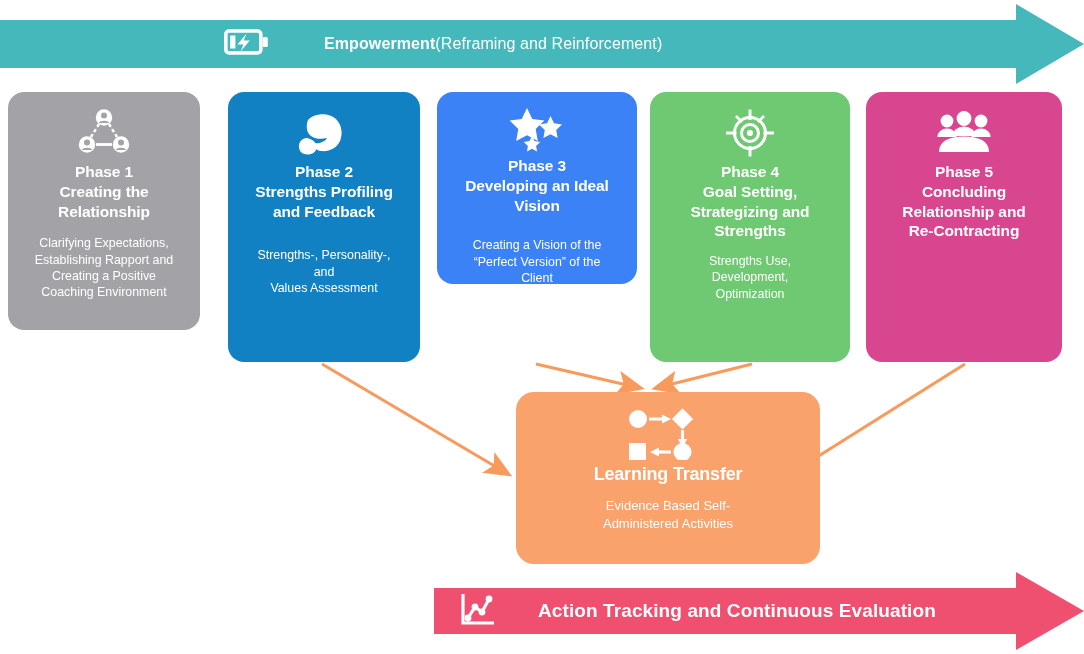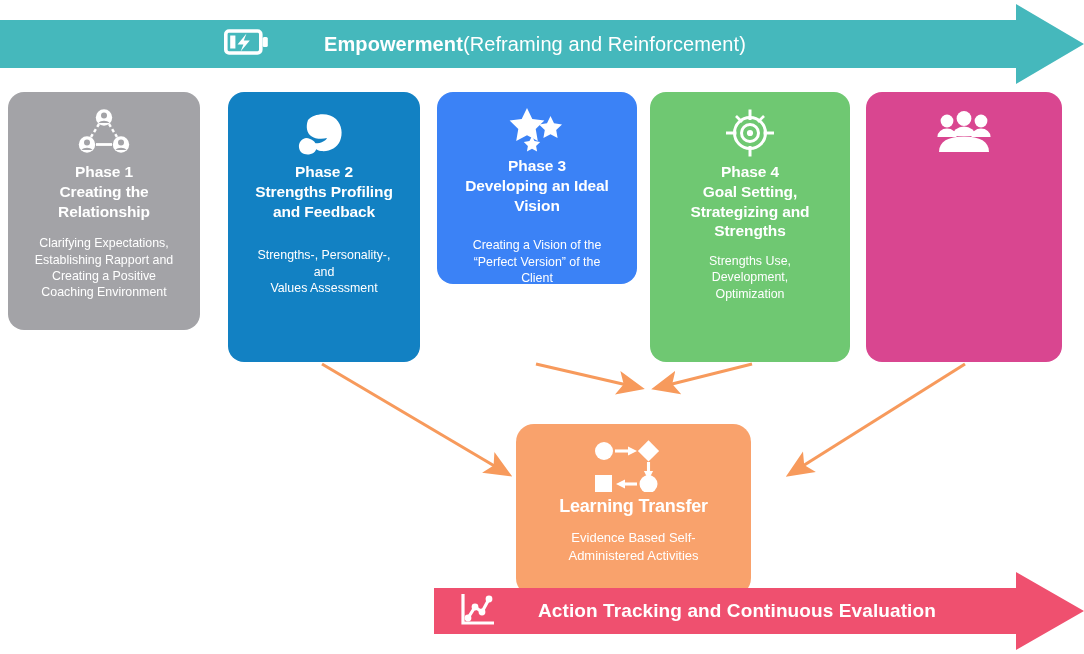--- a/index.html
+++ b/index.html
@@ -42,21 +42,21 @@
     </svg>
     
     <span class="banner-icon" style="left:224px;">
       <svg width="46" height="30" viewBox="0 0 46 30">
         <rect x="1.8" y="4" width="35" height="22" rx="3.2" ry="3.2" fill="none" stroke="#ffffff" stroke-width="3.6"></rect>
         <rect x="38.6" y="10" width="5.2" height="10" rx="1.6" fill="#ffffff"></rect>
         <polygon points="22.5,6.5 13.5,17.4 19.4,17.4 16.6,24.6 25.8,13.4 19.8,13.4" fill="#ffffff"></polygon>
         <rect x="6.2" y="8.5" width="5.2" height="13" fill="#ffffff"></rect>
       </svg>
     </span>
-    <div class="banner-label" style="left:324px;font-size:20px;">
+    <div class="banner-label" style="left:324px;font-size:16px;">
       <span class="strong">Empowerment</span>
         <span> (Reframing and Reinforcement)</span>
     </div>
   </div>
 
   <div class="card" style="left:8px;top:92px;width:192px;height:238px;background:#a3a3a7;">
     <span class="card-icon">
       <svg width="54" height="50" viewBox="0 0 54 50">
         <circle cx="27" cy="9.5" r="8.2" fill="#ffffff"></circle>
         <circle cx="27" cy="7.5" r="3" fill="#a3a3a7"></circle>
@@ -160,37 +160,43 @@
       <svg width="60" height="46" viewBox="0 0 60 46">
         <circle cx="13" cy="11" r="6.4" fill="#ffffff"></circle>
         <path d="M3.4 27 a9.6 8.4 0 0 1 19.2 0z" fill="#ffffff"></path>
         <circle cx="47" cy="11" r="6.4" fill="#ffffff"></circle>
         <path d="M37.4 27 a9.6 8.4 0 0 1 19.2 0z" fill="#ffffff"></path>
         <circle cx="30" cy="8.5" r="7.4" fill="#ffffff"></circle>
         <path d="M18.6 26 a11.4 9.6 0 0 1 22.8 0z" fill="#ffffff"></path>
         <path d="M5 42 C5 31.5, 14 26.5, 30 26.5 C46 26.5, 55 31.5, 55 42 Z" fill="#ffffff"></path>
       </svg>
     </span>
+    <div class="card-title">
+      <div>Phase 5</div>
+      <div>Concluding</div>
+      <div>Relationship and</div>
+      <div>Re-Contracting</div>
+    </div>
   </div>
 
   <svg class="overlay">
     <defs>
       <marker id="ah" markerWidth="9" markerHeight="9" refX="7.4" refY="4.5" orient="auto">
         <polygon points="0,0.6 9,4.5 0,8.4 2,4.5" fill="#f79a5c"></polygon>
       </marker>
     </defs>
     <g stroke="#f79a5c" stroke-width="3.1" fill="none" marker-end="url(#ah)">
       <line x1="322" y1="364" x2="508" y2="474"></line>
       <line x1="536" y1="364" x2="640" y2="388"></line>
       <line x1="752" y1="364" x2="656" y2="388"></line>
       <line x1="965" y1="364" x2="790" y2="474"></line>
     </g>
   </svg>
 
-  <div class="lt" style="left:516px;top:392px;width:235px;height:172px;margin-top:32px;">
+  <div class="lt" style="left:516px;top:392px;width:304px;height:172px;">
     <span class="lt-icon">
       <svg width="86" height="52" viewBox="0 0 86 52">
         <circle cx="13" cy="11" r="9" fill="#ffffff"></circle>
         <line x1="24" y1="11" x2="40" y2="11" stroke="#ffffff" stroke-width="3.1"></line>
         <polygon points="46,11 37,6.4 37,15.6" fill="#ffffff"></polygon>
         <rect x="50" y="3.4" width="15" height="15" transform="rotate(45 57.5 10.9)" fill="#ffffff"></rect>
         <line x1="57.5" y1="22" x2="57.5" y2="33" stroke="#ffffff" stroke-width="3.1"></line>
         <polygon points="57.5,40 52.9,31 62.1,31" fill="#ffffff"></polygon>
         <circle cx="57.5" cy="44" r="9" fill="#ffffff"></circle>
         <line x1="46" y1="44" x2="31" y2="44" stroke="#ffffff" stroke-width="3.1"></line>

